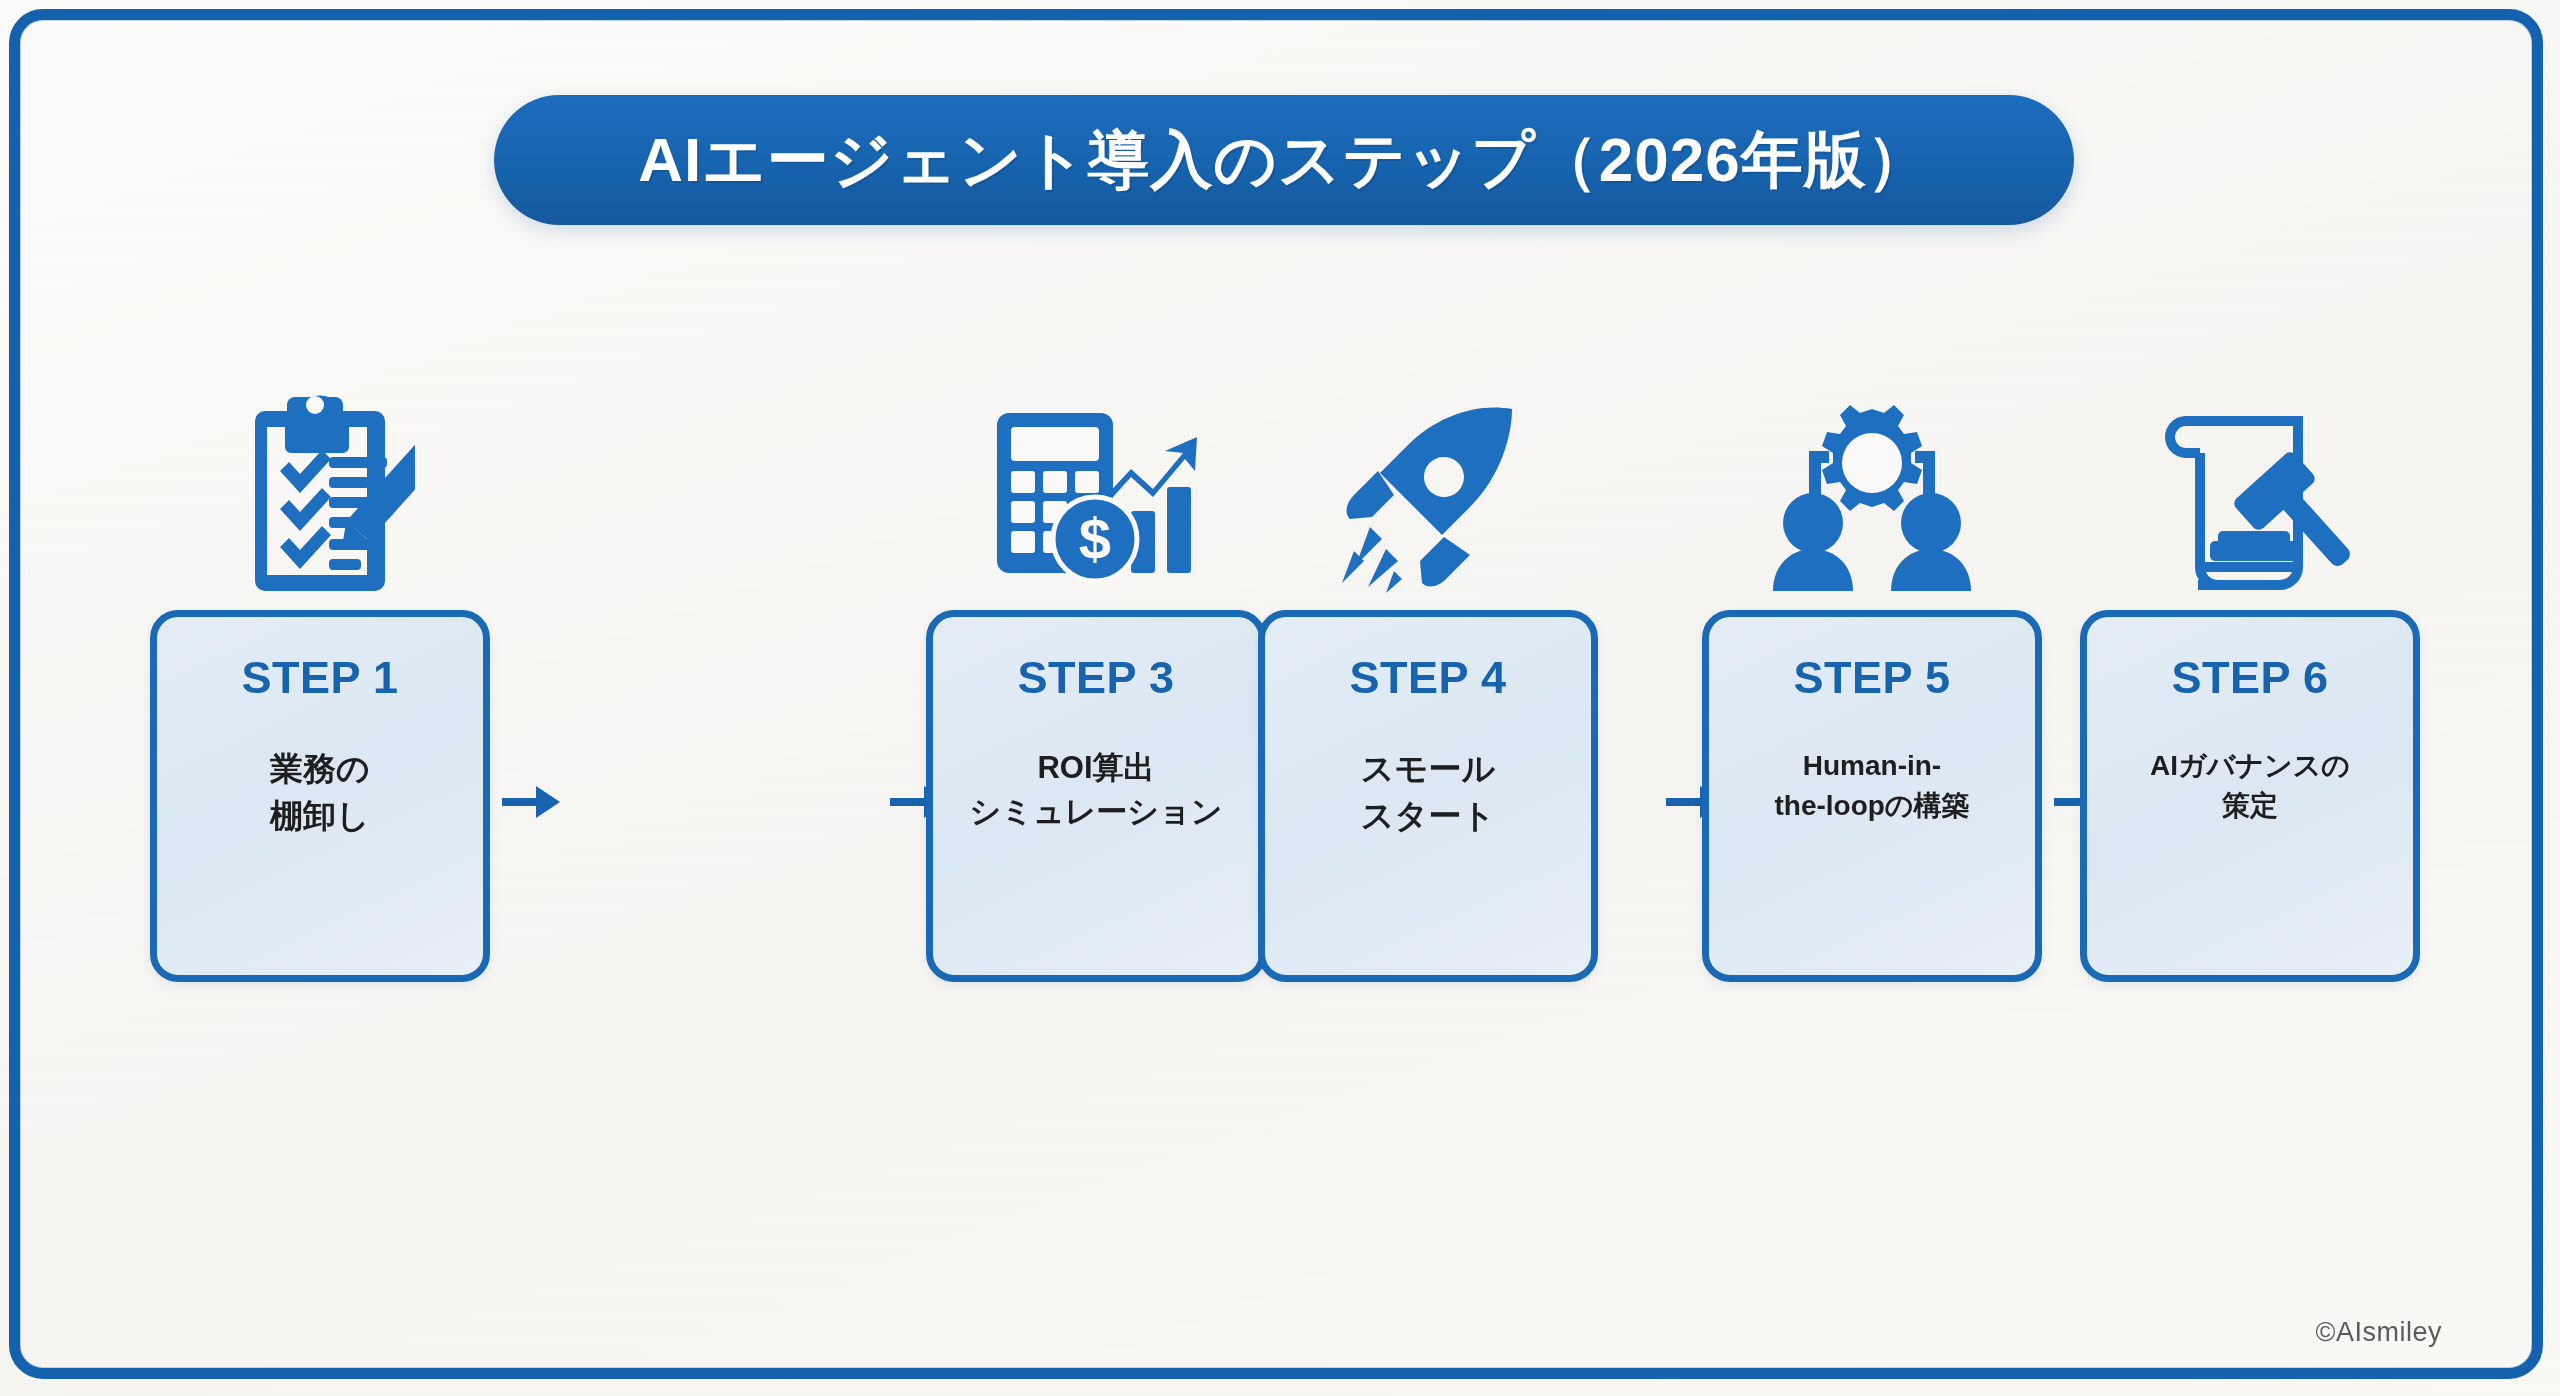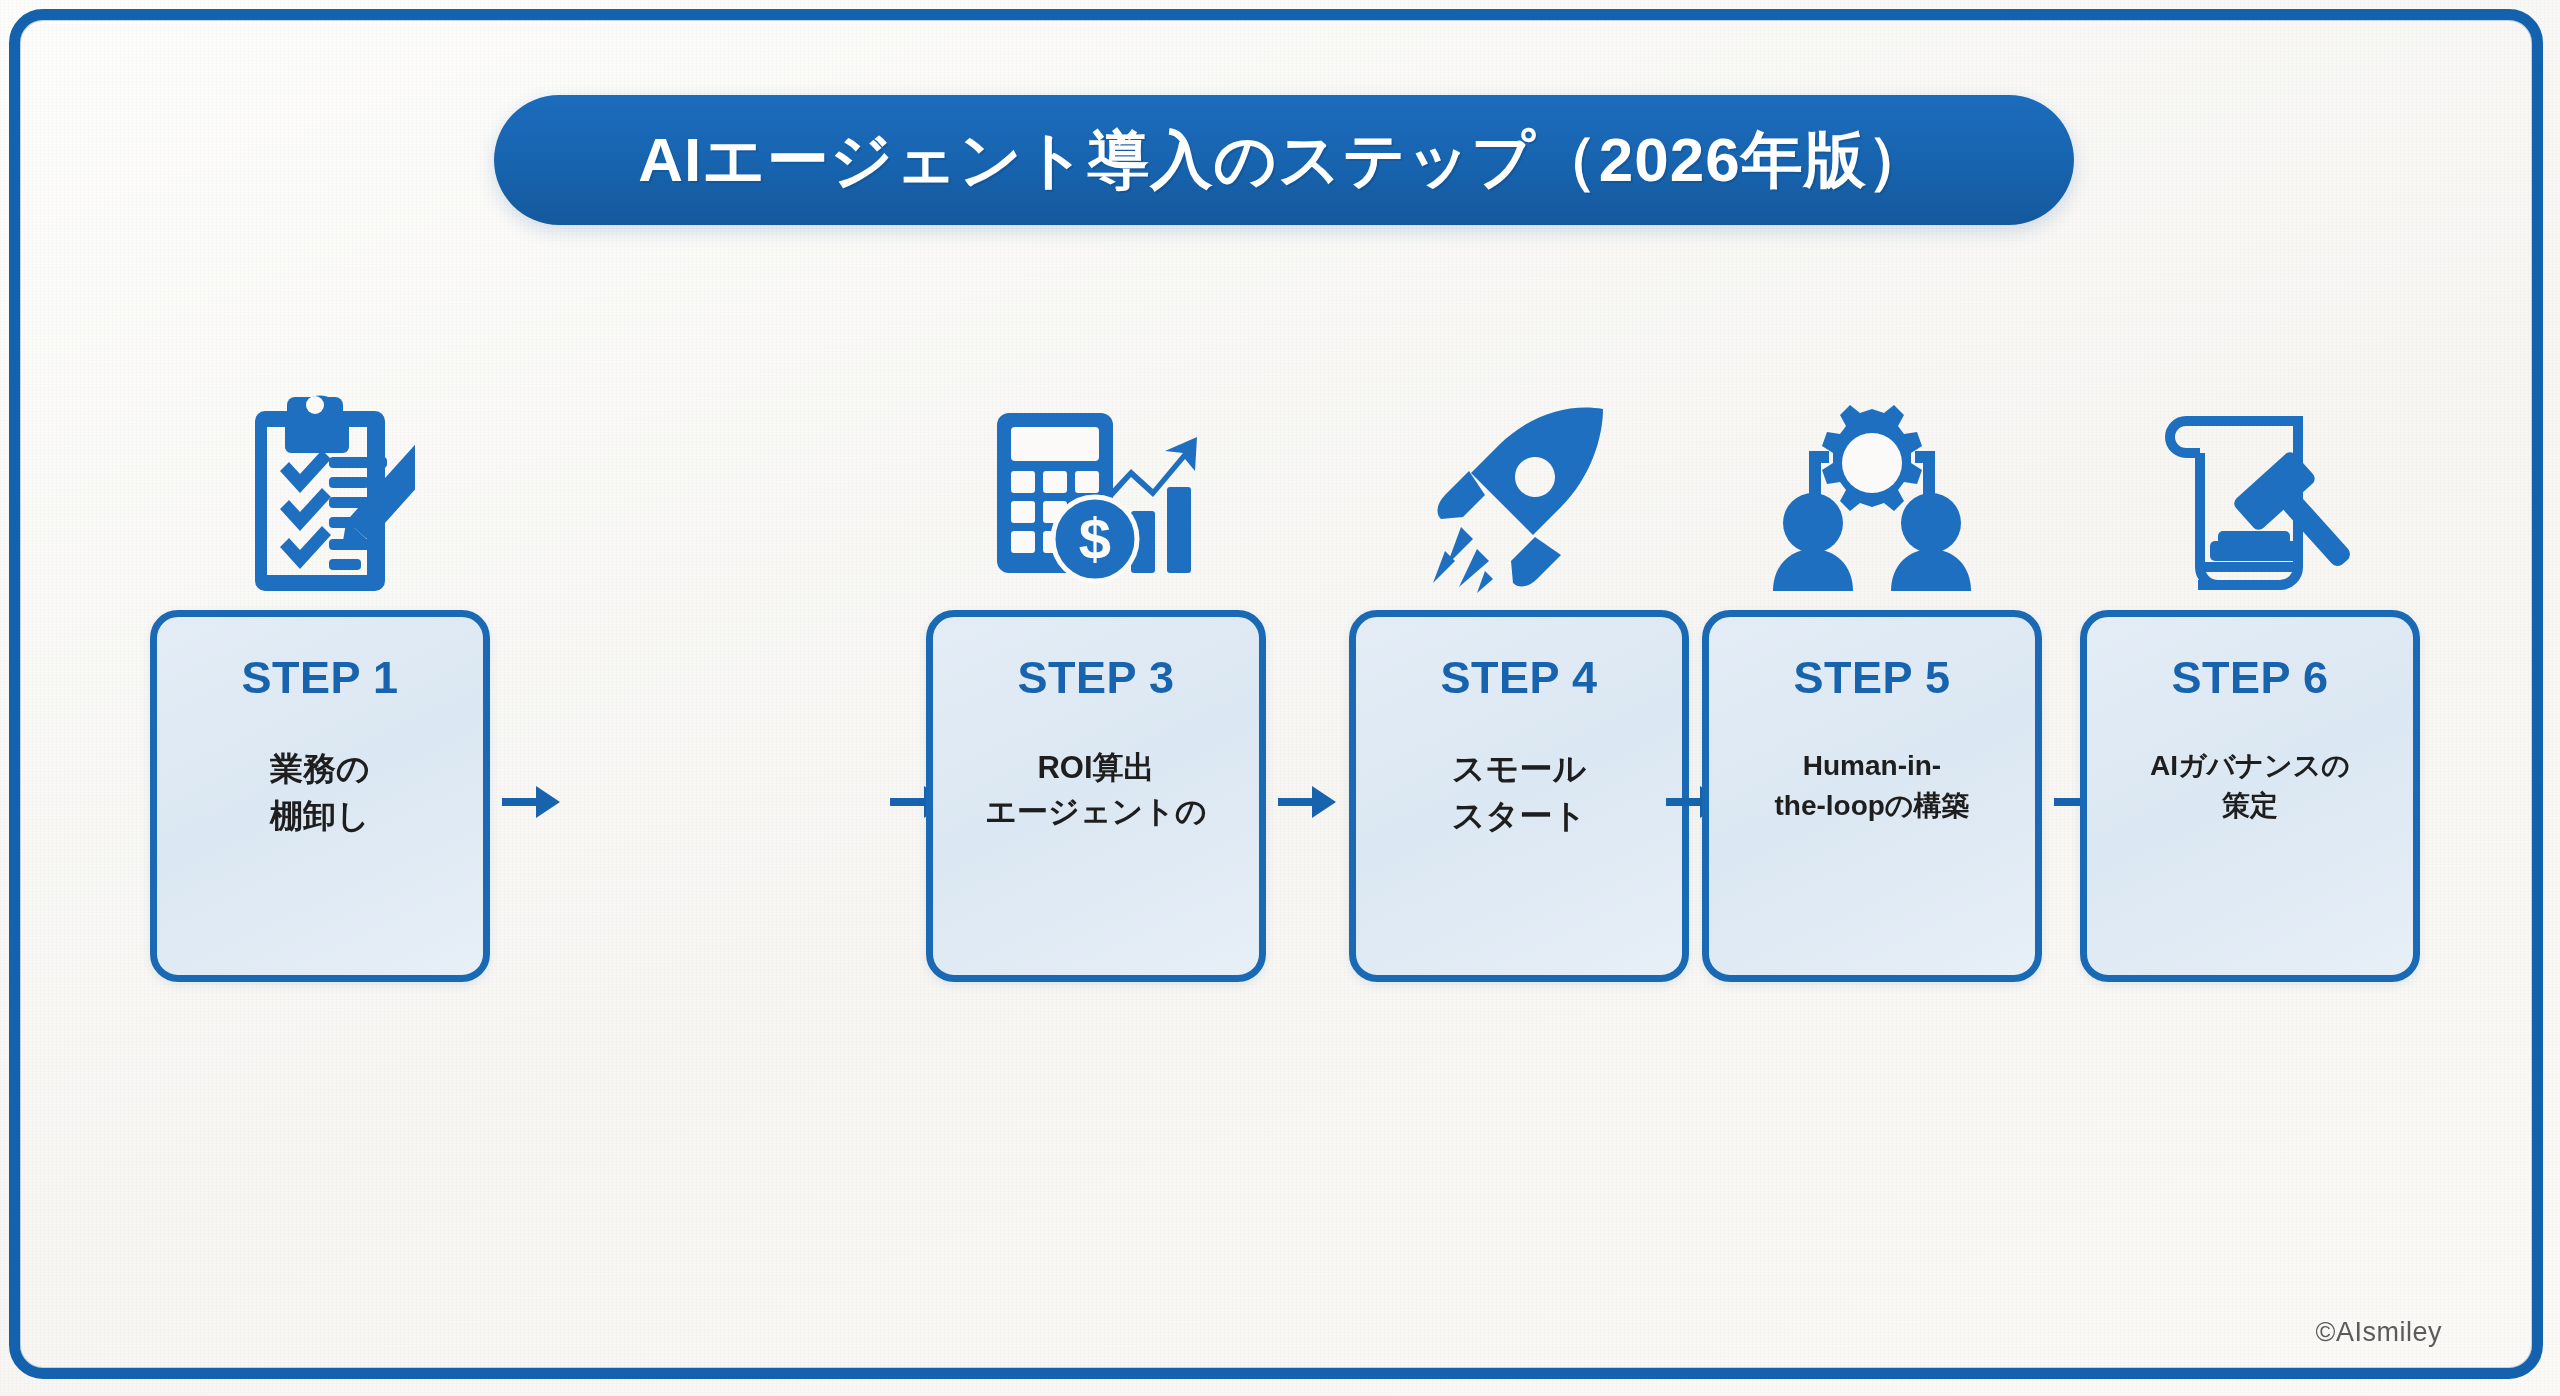--- a/index.html
+++ b/index.html
@@ -197,30 +197,30 @@
             <rect x="176" y="88" width="24" height="86" rx="3"></rect>
             <circle cx="104" cy="140" r="42"></circle>
             <circle cx="104" cy="140" r="42" fill="none" stroke="#fbfaf8" stroke-width="5"></circle>
             <text x="104" y="160" font-family="'Liberation Sans',sans-serif" font-size="58" font-weight="bold" fill="#fbfaf8" text-anchor="middle">$</text>
           </g>
         </svg>
       </div>
       <div class="card">
         <div class="card-title">STEP 3</div>
         <div class="card-desc sm">ROI算出
-エージェントの</div>
+シミュレーション</div>
       </div>
     </div>
     <div class="arrow" style="left:1128px;">
       <svg width="62" height="44" viewBox="0 0 62 44">
         <path d="M0 18 h34 v-12 l24 16 l-24 16 v-12 H0 z" fill="#1763ae"></path>
       </svg>
     </div>
 
-    <div class="step" style="left:1199px;">
+    <div class="step" style="left:1108px;">
       <div class="icon-wrap">
         <svg width="200" height="200" viewBox="0 0 200 200">
           <g fill="#1f6fc0">
             <path d="M184 10 c-34 -6 -74 6 -104 36 L52 74 l62 62 l28 -28 c30 -30 42 -70 42 -98 z
                      M128 62 a20 20 0 1 1 -28 28 a20 20 0 0 1 28 -28 z"></path>
             <path d="M50 72 L26 96 c-8 8 -10 18 -4 24 l22 -2 l22 -22 z"></path>
             <path d="M116 138 l-24 24 l2 22 c6 6 16 4 24 -4 l24 -24 z"></path>
             <path d="M60 130 c-14 14 -22 34 -24 52 c18 -2 38 -10 52 -24 z" fill="none"></path>
             <path d="M42 128 l12 12 l-26 26 z"></path>
             <path d="M58 150 l12 12 l-30 26 z"></path>

